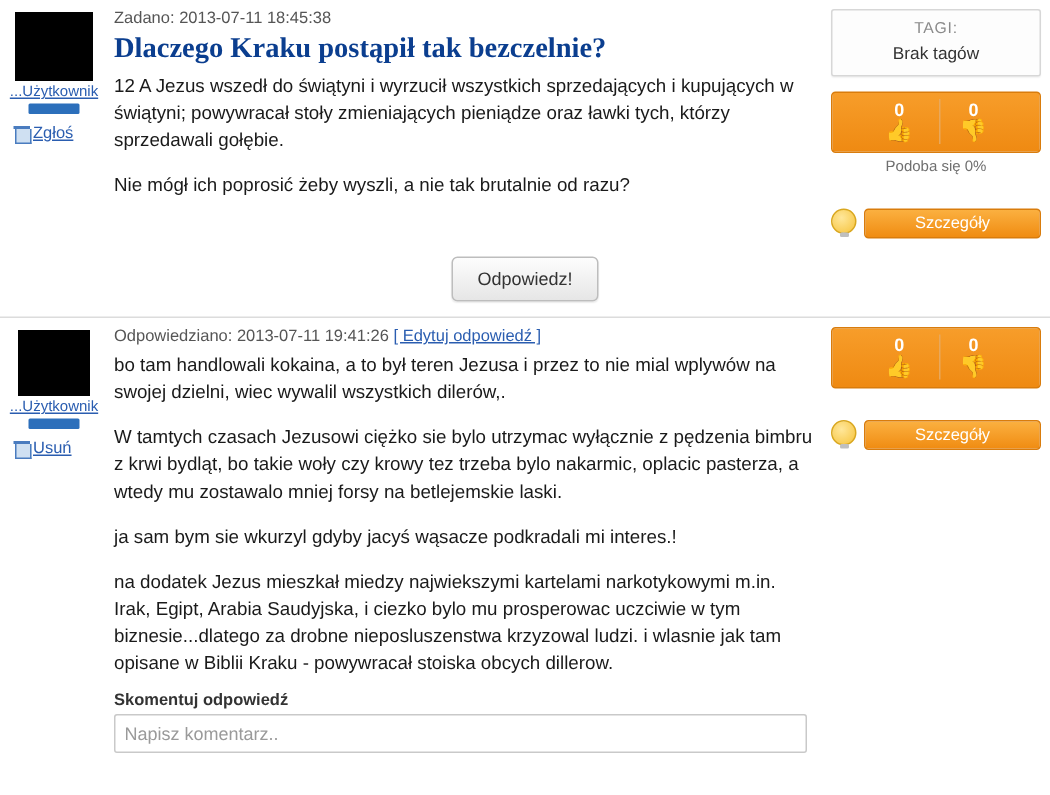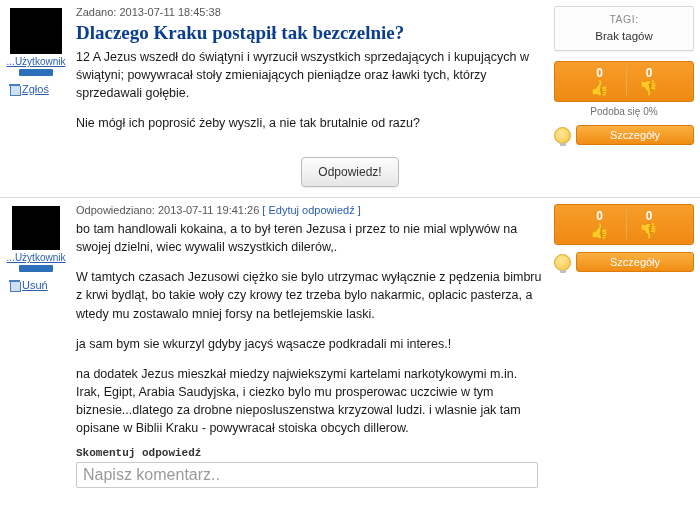--- a/index.html
+++ b/index.html
@@ -94,20 +94,21 @@
     padding: 6px 8px 8px 6px;
     min-width: 0;
   }
   .meta {
     font-size: 11px;
     color: #555;
     margin-bottom: 4px;
   }
   .meta .edit-link {
     color: #2a5db0;
+    text-decoration: underline;
     cursor: pointer;
     margin-top: 45px;
   }
   .q-title {
     font-family: "Liberation Serif", serif;
     font-weight: bold;
     font-size: 19px;
     color: #0b3e8f;
     margin: 0 0 4px 0;
     line-height: 1.15;
@@ -175,23 +176,22 @@
     line-height: 16px;
   }
   .vote-caption {
     text-align: center;
     font-size: 10px;
     color: #6f6f6f;
     margin-top: 3px;
     line-height: 13px;
   }
   .details-row {
-    margin-top: 7px;
+    margin-top: 21px;
     display: flex;
-    align-items: center;
     gap: 5px;
   }
   .bulb {
     width: 17px; height: 17px;
     border-radius: 50%;
     background: radial-gradient(circle at 40% 35%, #ffe79a, #f6c33c);
     border: 1px solid #d9a71f;
     position: relative;
     flex: 0 0 17px;
   }
@@ -243,30 +243,29 @@
   
   .comment-wrap {
     margin-top: 10px;
     padding-right: 6px;
   }
   .comment-label {
     font-size: 11px;
     font-weight: bold;
     color: #333;
     margin-bottom: 3px;
-    font-family: Liberation Mono, monospace;
   }
   .comment-input {
     width: 100%;
     height: 26px;
     border: 1px solid #c9c9c9;
     border-radius: 2px;
     background: #fff;
     padding: 4px 6px;
-    font-size: 16px;
+    font-size: 12px;
     color: #9a9a9a;
     font-family: "Liberation Sans", sans-serif;
   }
   .comment-input::placeholder { color: #9a9a9a; }
 </style>
 </head>
 <body>
 
 <div class="page">
 

